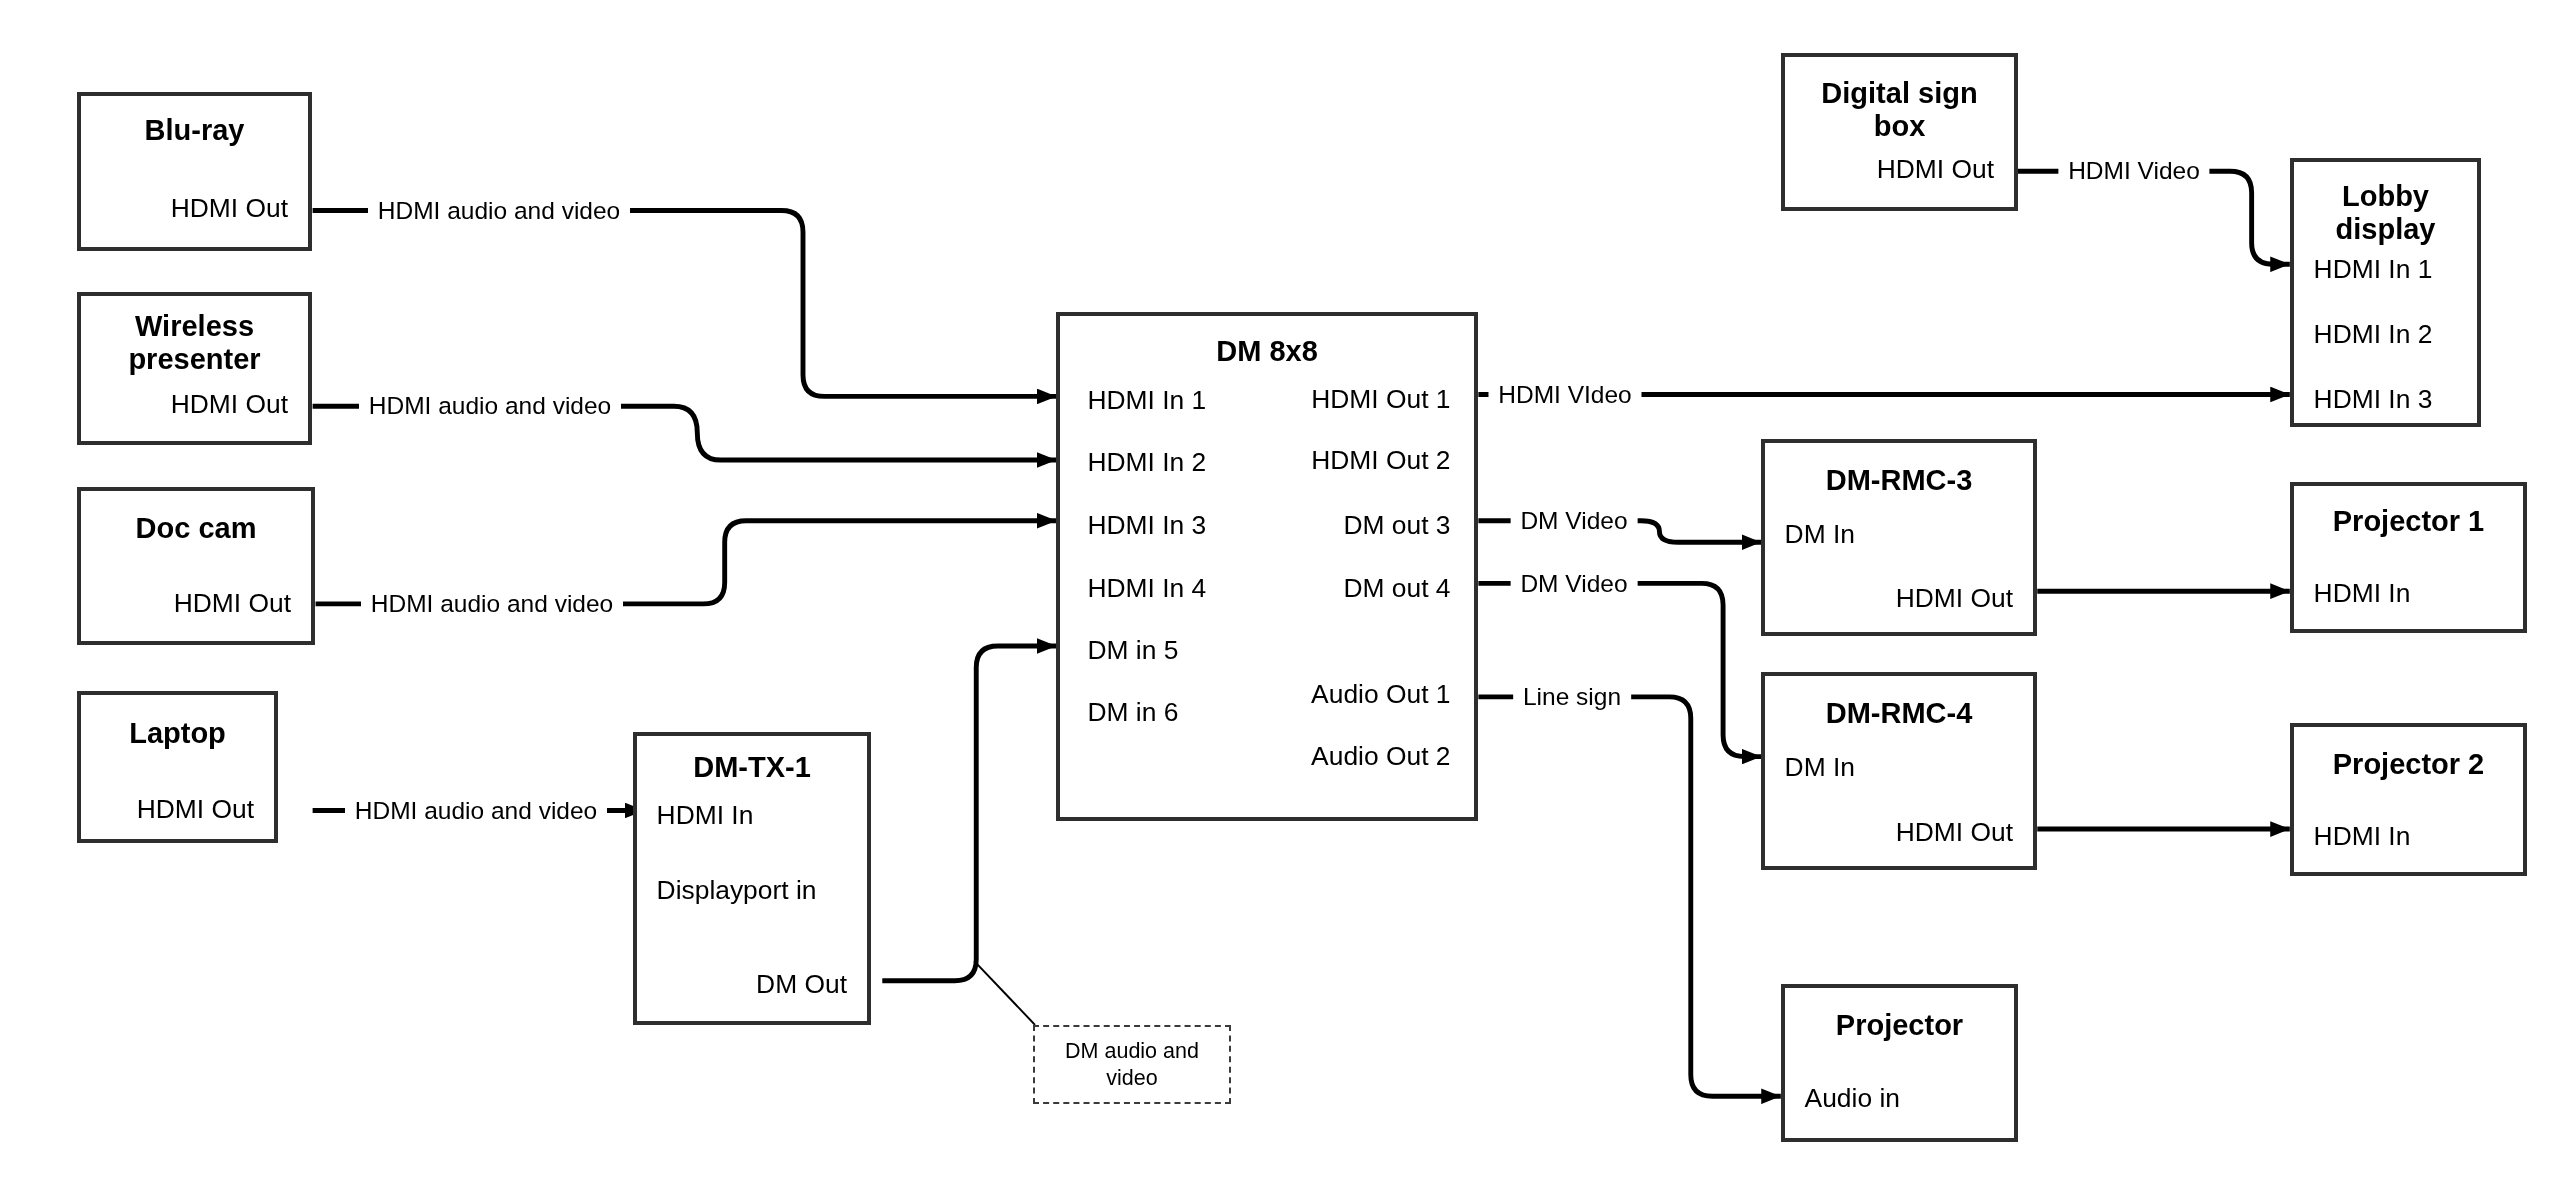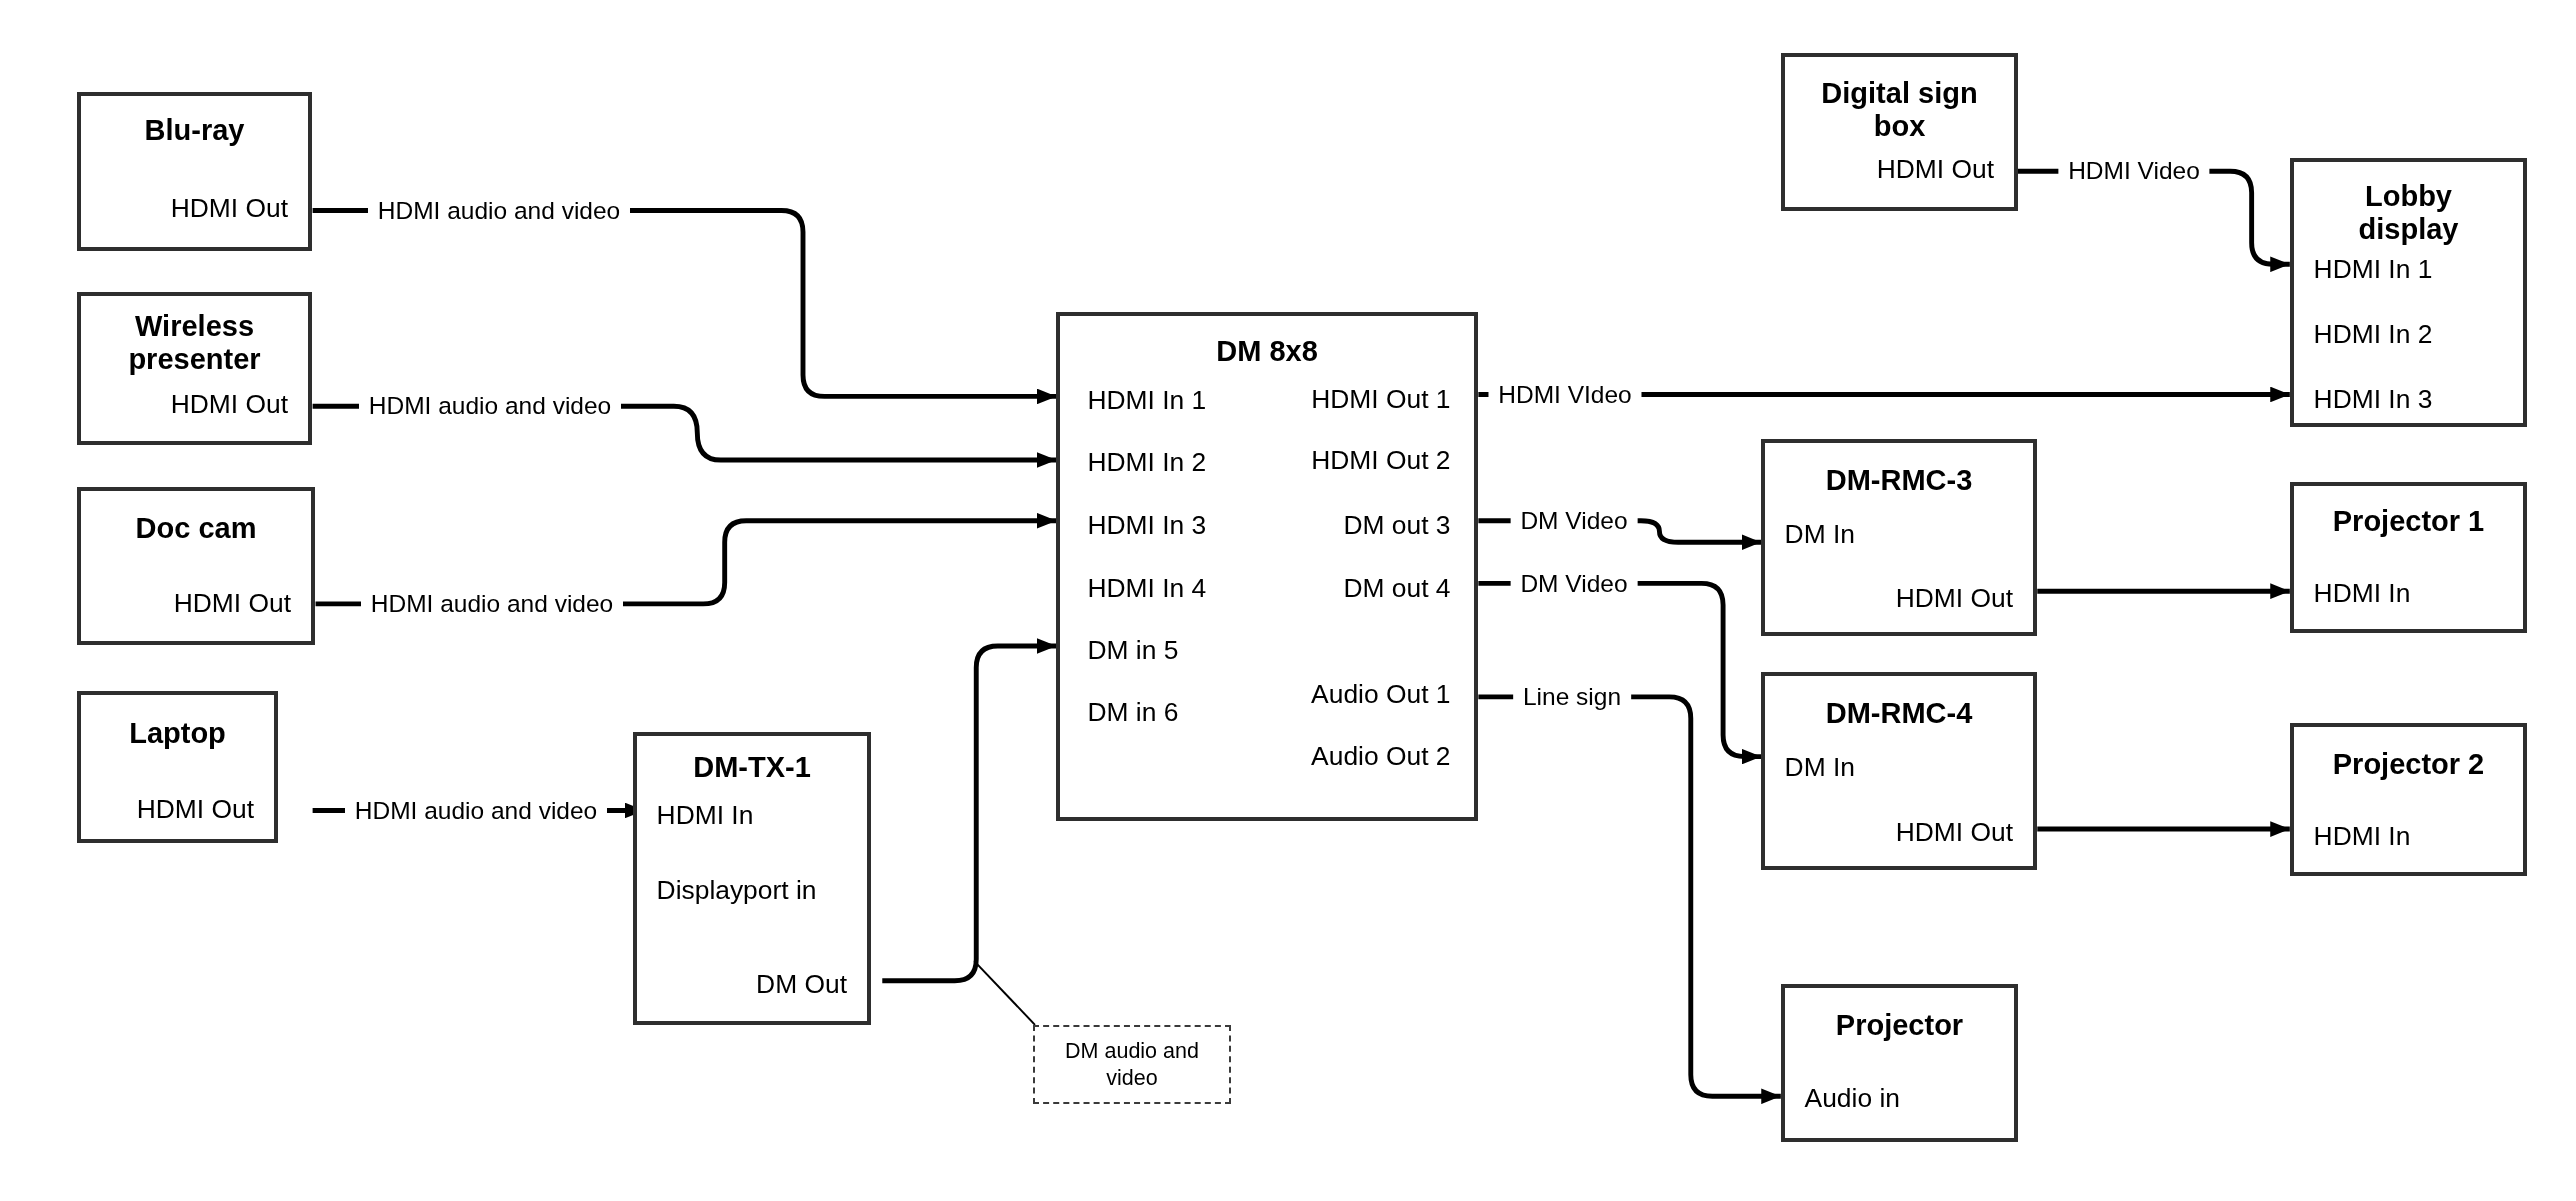--- a/index.html
+++ b/index.html
@@ -104,21 +104,21 @@
     <div class="port pr matrix-out" style="top:258px">DM out 4</div>
     <div class="port pr matrix-out" style="top:364px">Audio Out 1</div>
     <div class="port pr matrix-out" style="top:426px">Audio Out 2</div>
   </div>
 
   <div class="node" style="left:1781px;top:53px;width:237px;height:158px">
     <div class="title narrow" style="top:19.6px;max-width:176px">Digital sign box</div>
     <div class="port pr" style="top:98px">HDMI Out</div>
   </div>
 
-  <div class="node" style="left:2290px;top:158px;width:237px;height:269px">
+  <div class="node" style="left:2290px;top:158px;width:191px;height:269px">
     <div class="title narrow" style="top:17.6px;max-width:147px">Lobby display</div>
     <div class="port pl" style="top:93px">HDMI In 1</div>
     <div class="port pl" style="top:158px">HDMI In 2</div>
     <div class="port pl" style="top:223px">HDMI In 3</div>
   </div>
 
   <div class="node" style="left:1761px;top:439px;width:276px;height:197px">
     <div class="title" style="top:20.6px">DM-RMC-3</div>
     <div class="port pl" style="top:77px">DM In</div>
     <div class="port pr" style="top:141px">HDMI Out</div>

